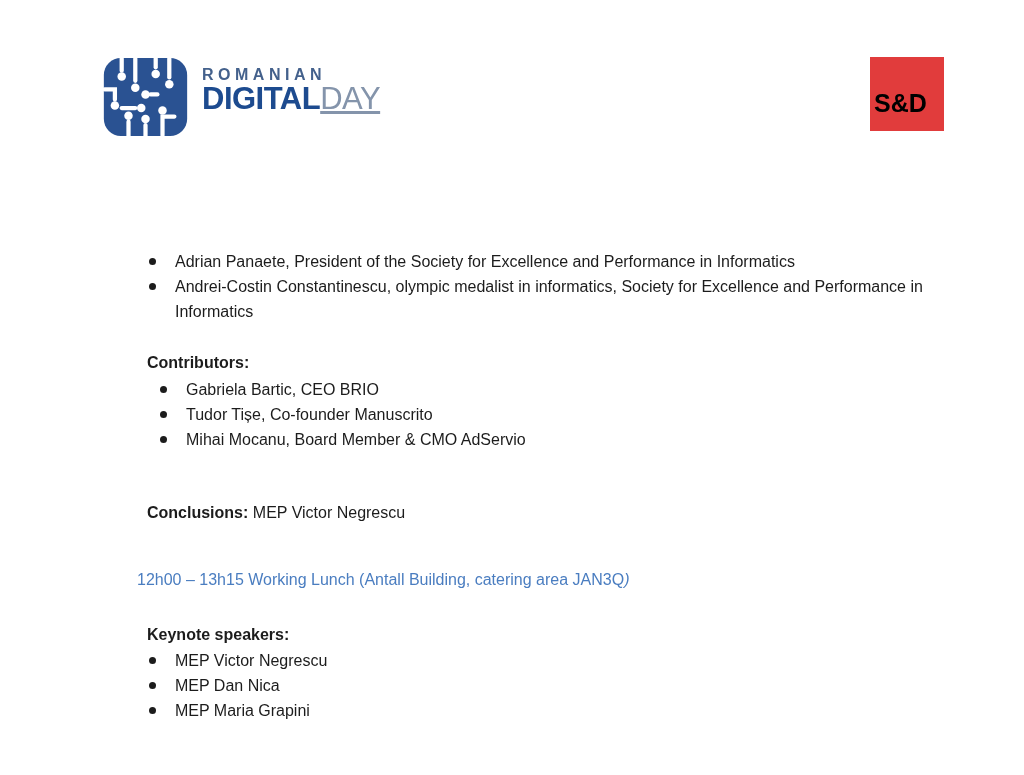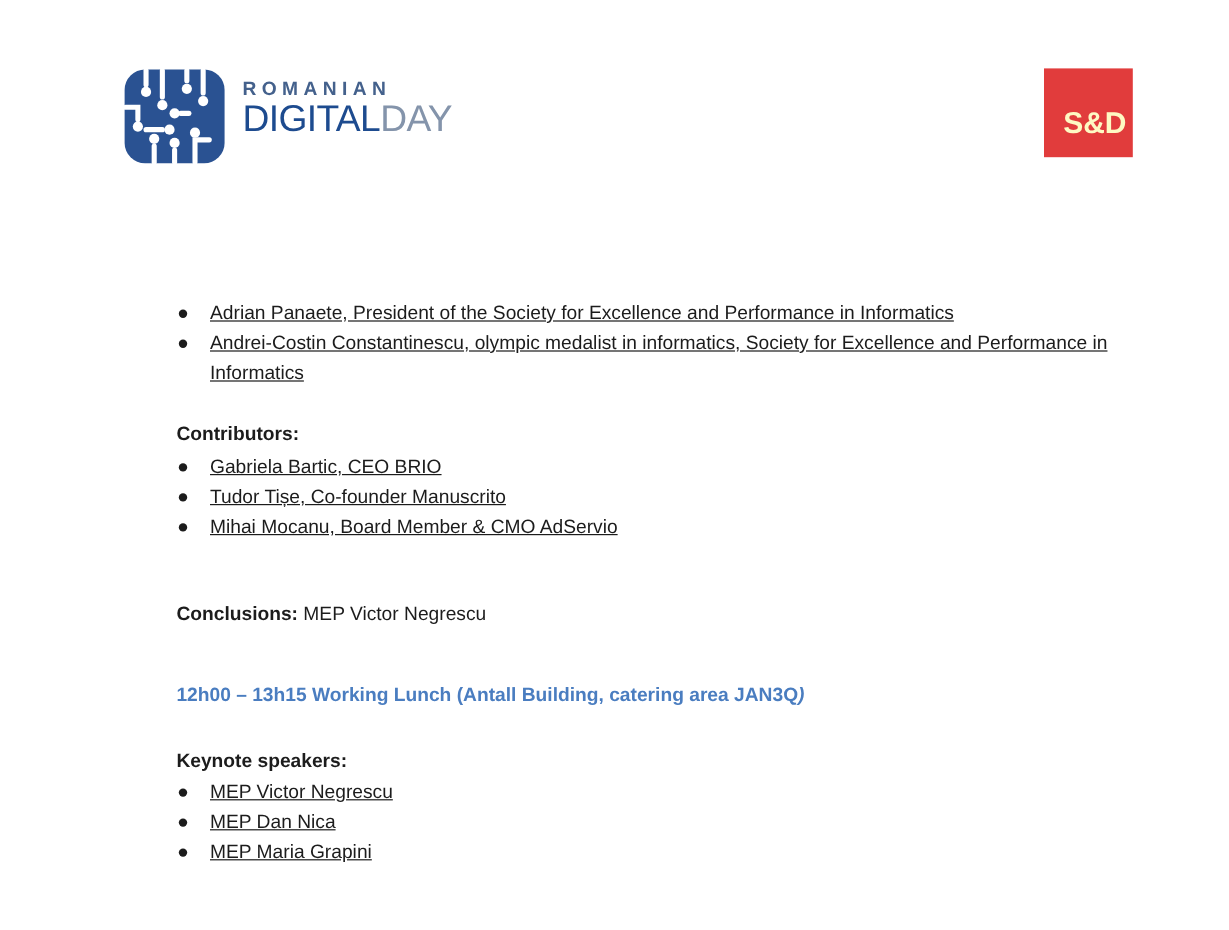--- a/index.html
+++ b/index.html
@@ -15,54 +15,54 @@
 
   
   .rdd-logo { left:103px; top:57px; display:flex; align-items:flex-start; }
   .circuit-svg { width:85px; height:80px; display:block; }
   .rdd-text { margin-left:14px; padding-top:12px; }
   .rdd-small {
     font-size:16px; letter-spacing:4.5px; font-weight:600;
     color:var(--logo-small, #44618c); line-height:12px;
   }
   .rdd-big { font-size:31px; line-height:33px; letter-spacing:-0.5px; margin-top:1px; }
-  .rdd-digital { font-weight:normal; color:var(--logo-navy, #1d4b8f); }
-  .rdd-day { font-weight:400; color:var(--logo-day, #8494ab); }
+  .rdd-digital { font-weight:bold; color:var(--logo-navy, #1d4b8f); }
+  .rdd-day { font-weight:400; color:var(--logo-day, #8494ab);text-decoration:underline; }
 
   .sd {
     left:870px; top:57px; width:74px; height:74px;
     background:var(--sd-red, #e13c3c);
     display:flex; align-items:flex-end;
     padding:0; box-sizing:border-box;
   }
   .sd span {
-    color:#fef9c3; font-weight:bold; font-size:25px;
-    padding:0 0 13px 16px; letter-spacing:0;
+    color:#000000; font-weight:bold; font-size:25px;
+    padding:0 0 13px 4px; letter-spacing:0;
   }
 
   
   .txt { font-size:16px; line-height:25px;margin-left:40px; }
   .label { font-weight:bold; }
   .value { font-weight:normal; }
 
-  ul.bullets { list-style:none; margin:0; padding:0; width:830px;text-decoration:underline; }
+  ul.bullets { list-style:none; margin:0; padding:0; width:830px; }
   ul.bullets li {
     position:relative; padding-left:68px;
     font-size:16px; line-height:25px;
   }
   ul.bullets li::before {
     content:""; position:absolute; left:42px; top:9px;
     width:7px; height:7px; border-radius:50%; background:#1c1c1c;
   }
 
   .ul-intro   { left:107px; top:249px; }
   .contrib-h  { left:107px; top:350px; }
-  .ul-contrib { left:107px; top:377px; }
+  .ul-contrib { left:118px; top:377px; }
   .concl      { left:107px; top:500px; }
-  .lunch-h    { left:107px; top:567px; font-weight:bold; color:var(--accent-blue, #4a7dc0); }
+  .lunch-h    { left:97px; top:567px; font-weight:normal; color:var(--accent-blue, #4a7dc0); }
   .lunch-h .paren { font-style:italic; }
   .keynote-h  { left:107px; top:622px; }
   .ul-keynote { left:107px; top:648px; }
 </style>
 </head>
 <body>
 
 <div class="abs rdd-logo">
   <svg class="circuit-svg" viewBox="0 0 100 94" xmlns="http://www.w3.org/2000/svg">
     <rect x="1" y="1" width="98" height="92" rx="20" fill="#2a5292"></rect>

